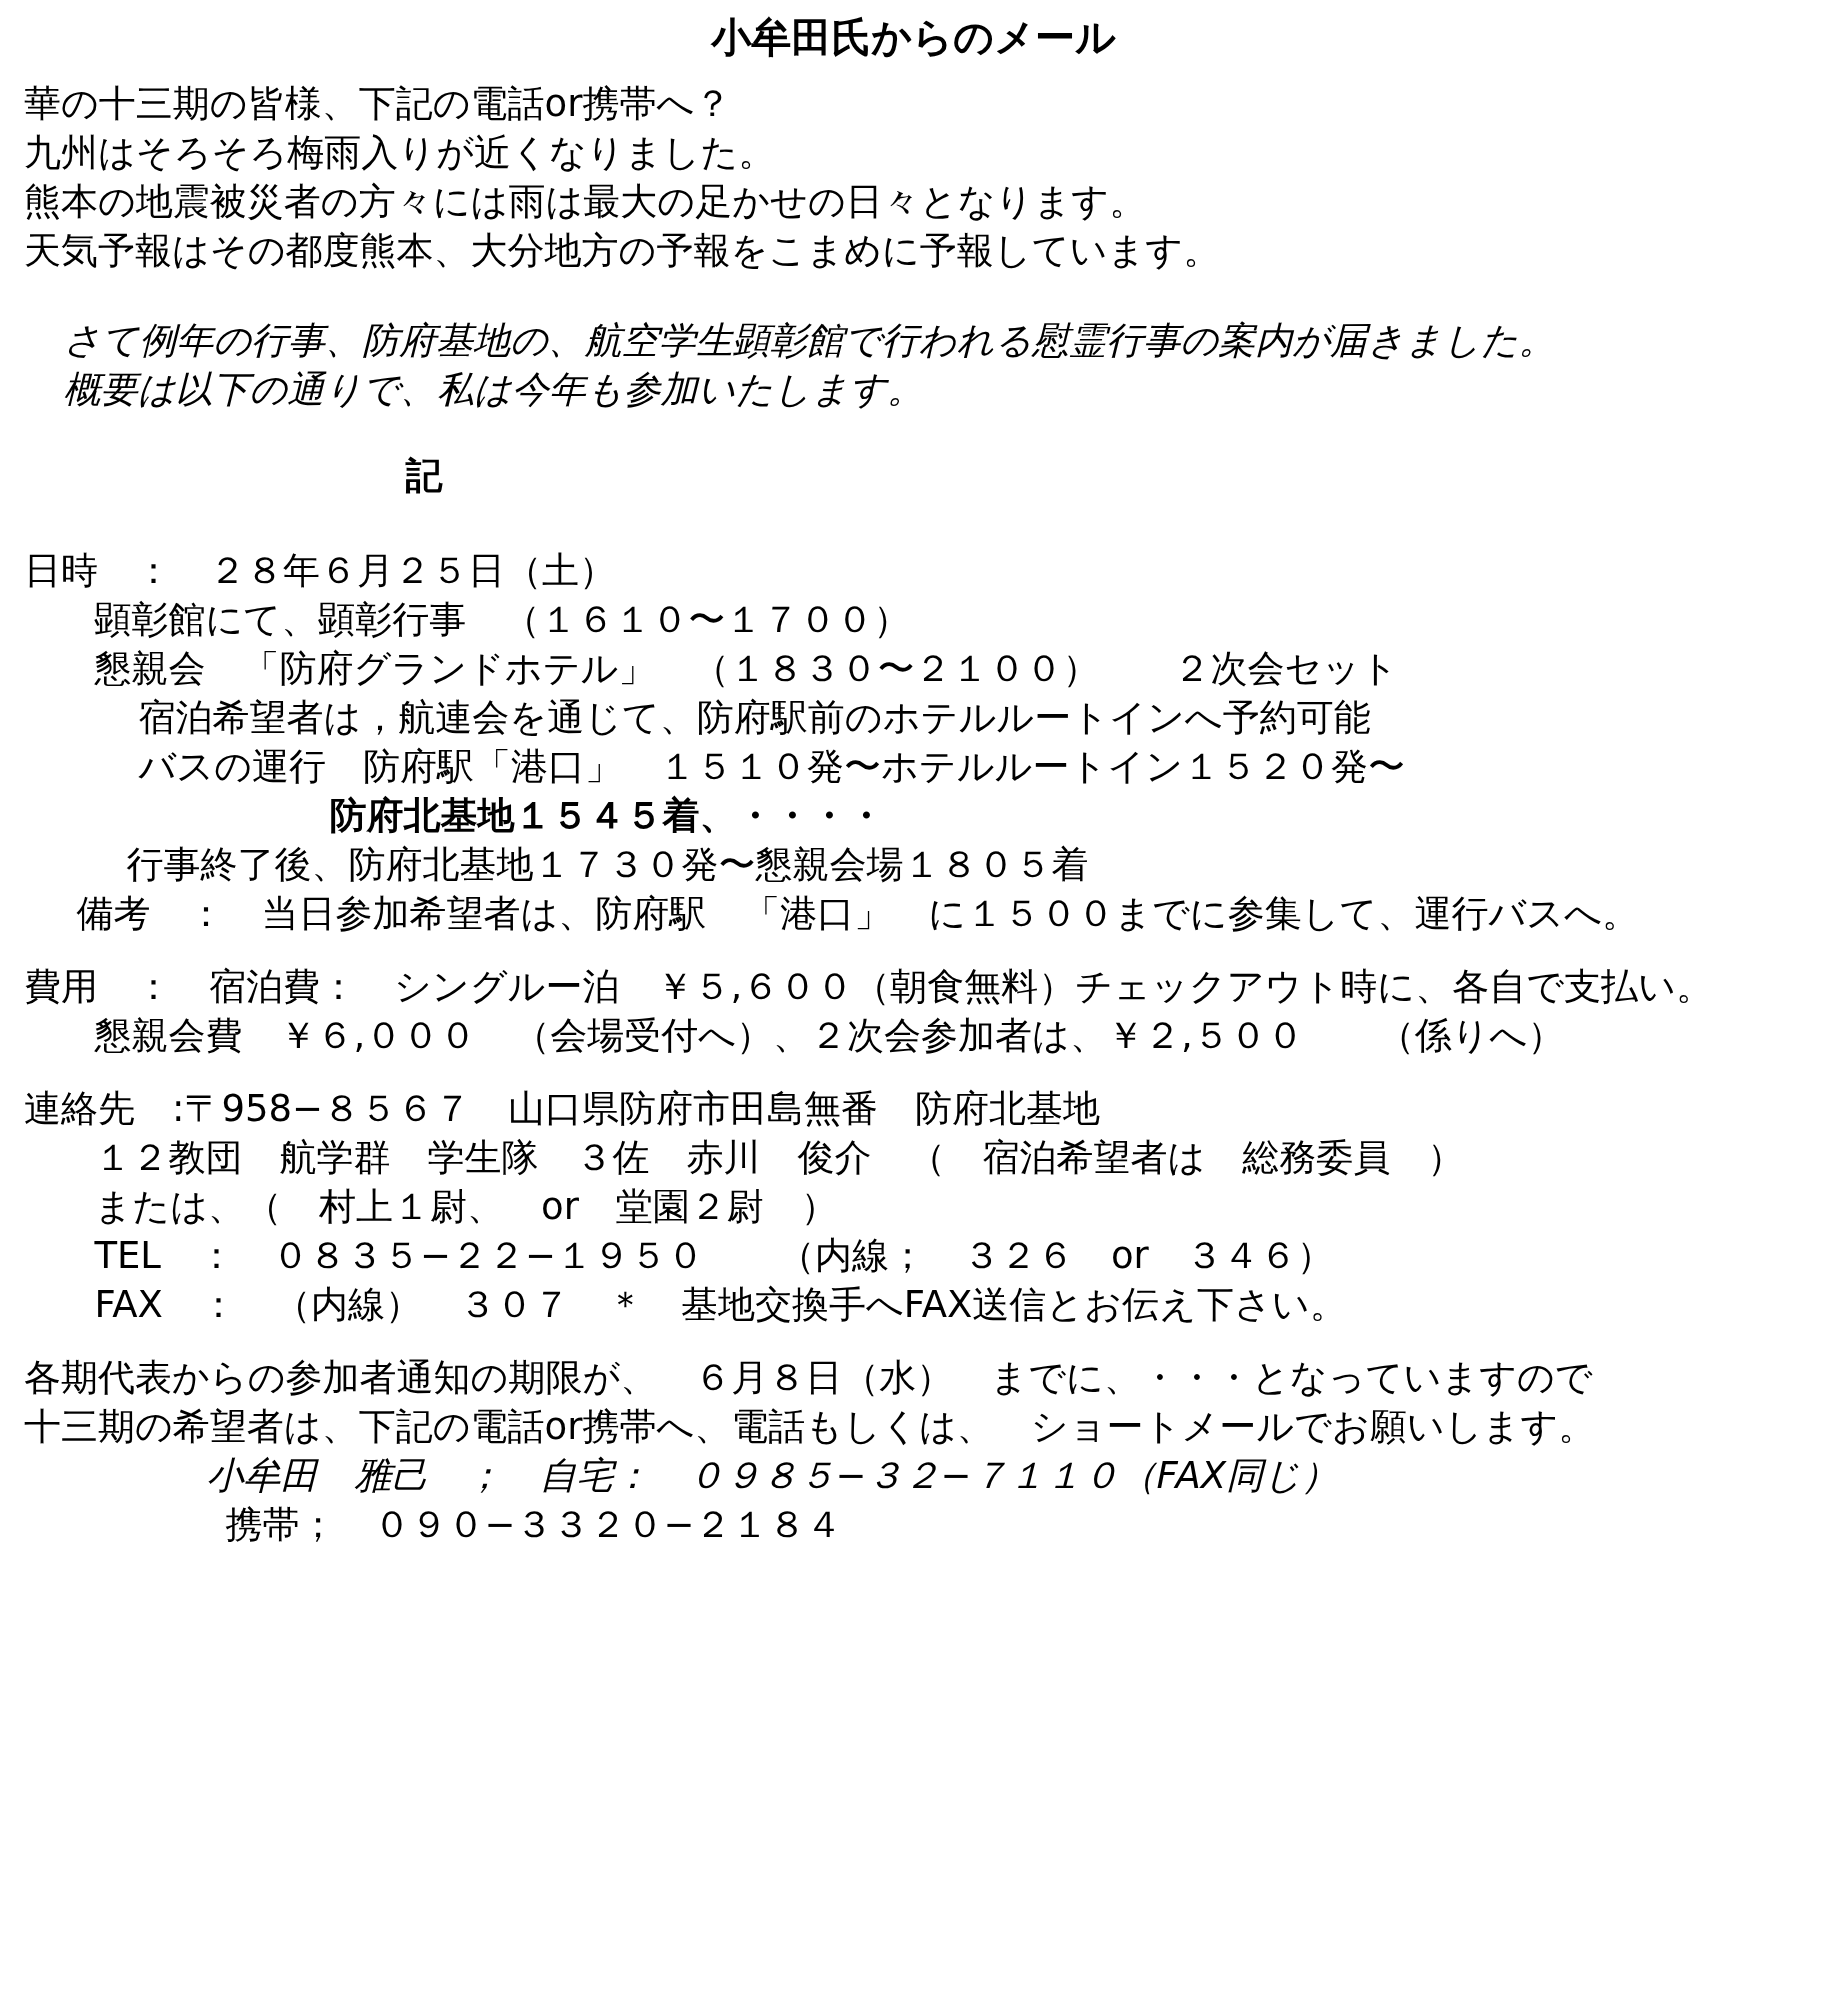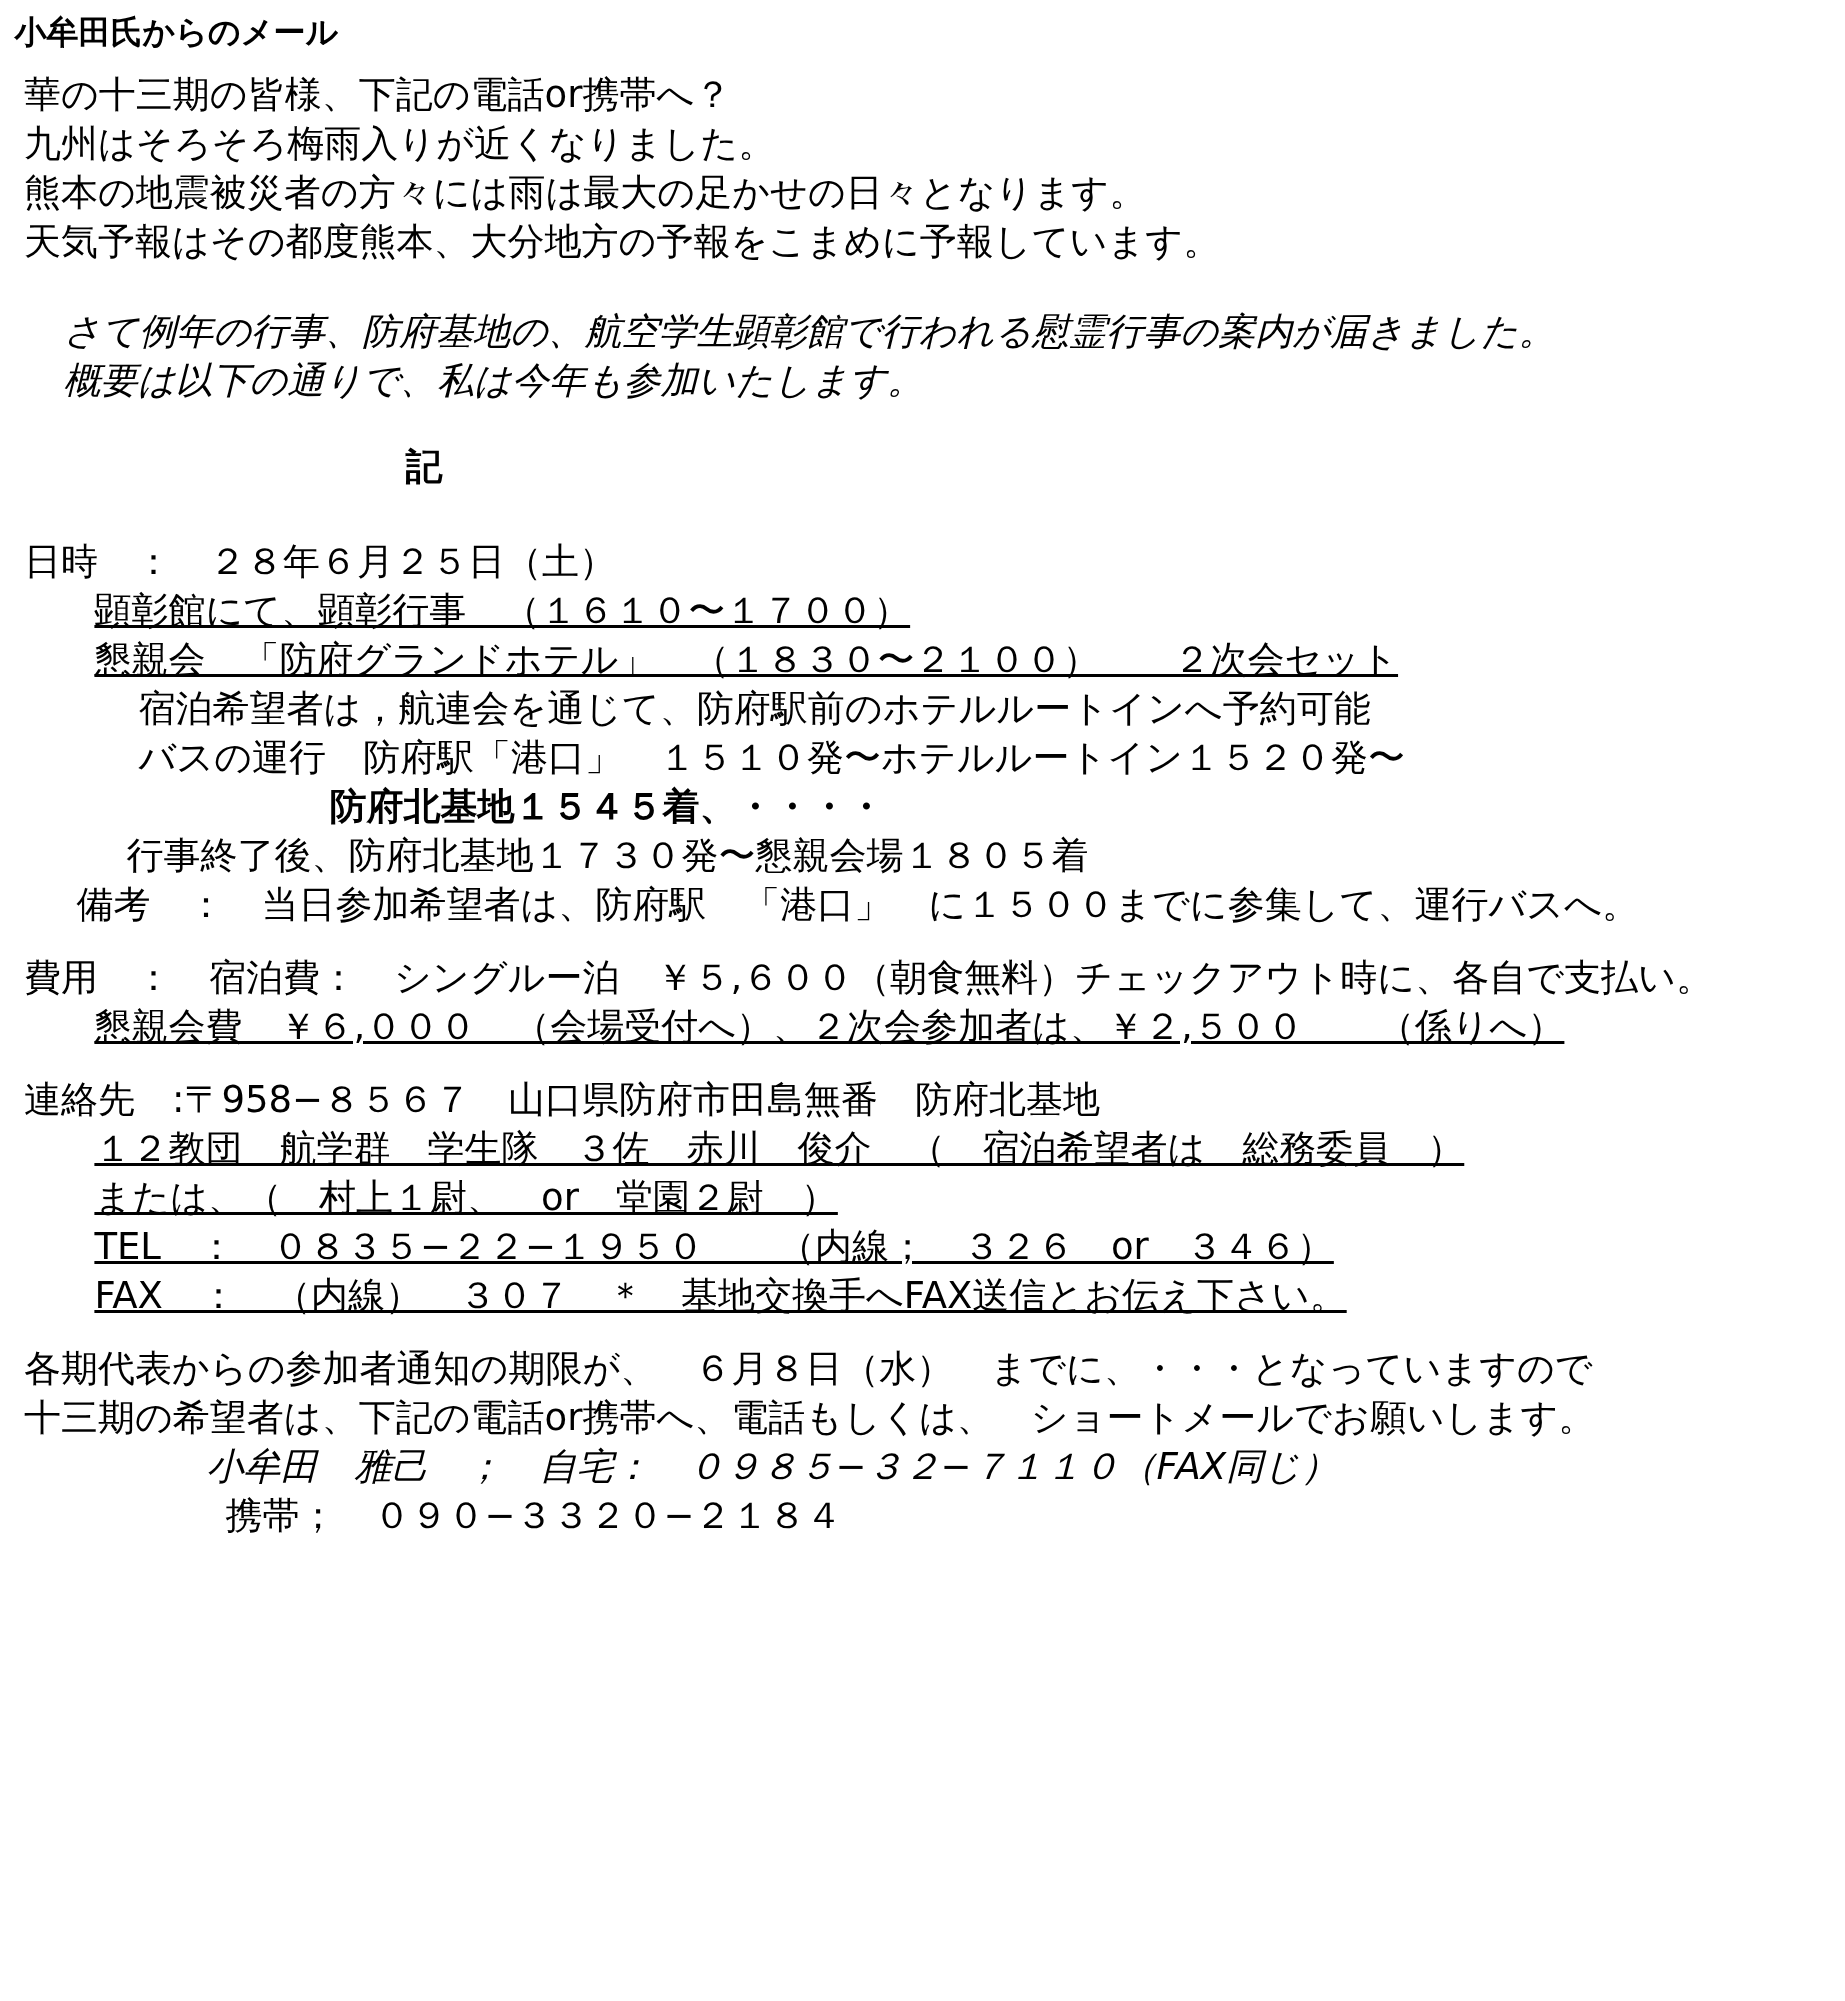--- a/index.html
+++ b/index.html
@@ -13,41 +13,42 @@
     color: #000000;
     -webkit-font-smoothing: antialiased;
   }
   .page {
     box-sizing: border-box;
     width: 1845px;
     min-height: 2002px;
     padding: 14.4px 32px 32px 14.4px;
   }
   .title {
-    font-size: 32px;
+    font-size: 40px;
     line-height: 1.18;
     margin: 0 0 17.6px 0;
     white-space: pre;
+    text-align: center;
   }
   .para {
     margin: 0;
   }
   .line {
     font-size: 37px;
     line-height: 49px;
     white-space: pre;
   }
   .block-greeting { margin-bottom: 41px; }
   .block-intro { margin-bottom: 37px; font-style: italic; }
   .indent-1 { padding-left: 49px; }
   .indent-6 { padding-left: 211px; }
   .indent-7 { padding-left: 62px; }
   .indent-8 { padding-left: 9.6px; }
   .indent-9 { padding-left: 112px; }
-  .indent-10 { padding-left: 80px; text-decoration: underline; }
+  .indent-10 { padding-left: 80px; }
   .indent-11 { padding-left: 124px; }
   .indent-12 { padding-left: 192px; font-style: italic; }
   .indent-13 { padding-left: 315px; font-weight: bold; }
   .centerish {
     padding-left: 391px;
     font-weight: 700;
   }
   .spacer-sm { height: 24px; }
   .spacer-md { height: 46px; }
   .block-details { margin-bottom: 0; }

